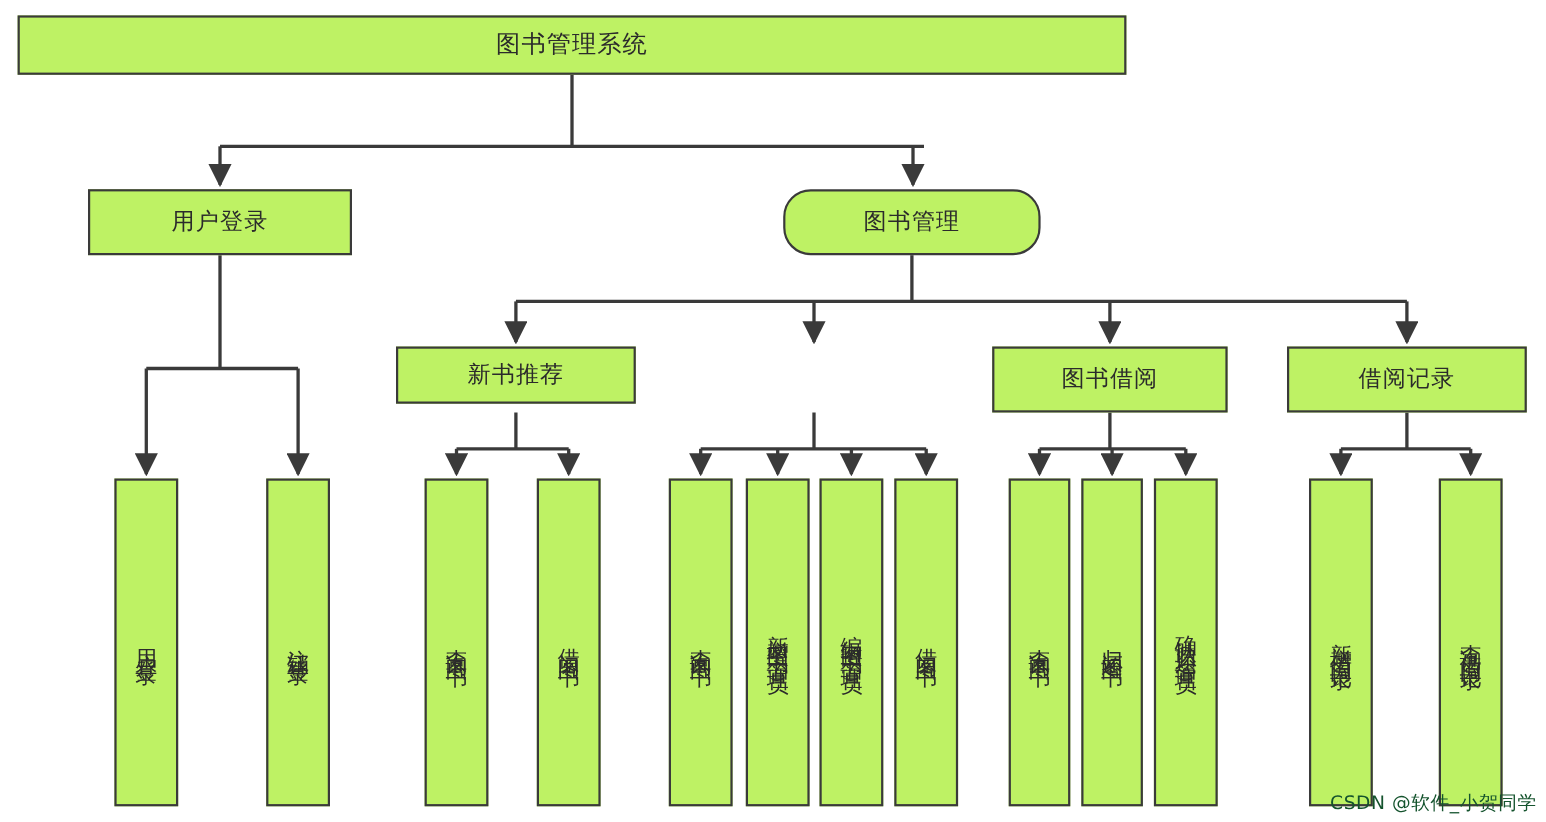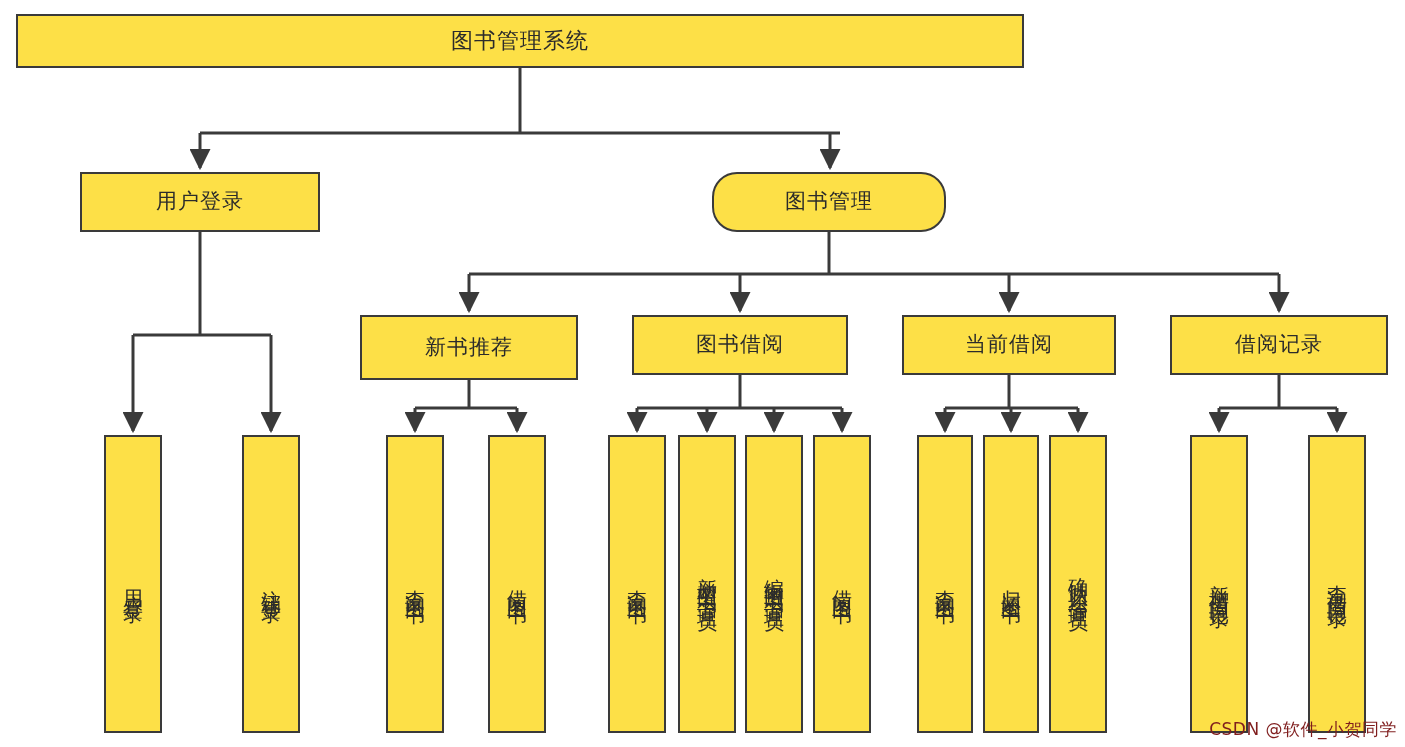--- a/index.html
+++ b/index.html
@@ -24,21 +24,21 @@
     position: absolute;
     left: 0;
     top: 0;
     width: 1405px;
     height: 747px;
     pointer-events: none;
   }
   .node {
     position: absolute;
     box-sizing: border-box;
-    background: #fde047;
+    background: #bef264;
     border: 2px solid #3a3a3a;
     display: flex;
     align-items: center;
     justify-content: center;
     color: #2b2b2b;
   }
   .node.horiz {
     font-size: 21px;
     letter-spacing: 1px;
     line-height: 1.1;
@@ -59,21 +59,21 @@
   .node.vert .vlabel {
     writing-mode: vertical-rl;
     text-orientation: upright;
     white-space: nowrap;
   }
   .watermark {
     position: absolute;
     right: 8px;
     bottom: 6px;
     font-size: 17px;
-    color: #7f1d1d;
+    color: #14532d;
     letter-spacing: 0.5px;
     user-select: none;
     white-space: nowrap;
     text-align: right;
   }
 </style>
 </head>
 <body>
 
 <div id="canvas">
@@ -132,28 +132,25 @@
     <span>图书管理系统</span>
   </div>
 
   <div class="node horiz" style="left:80px; top:172px; width:240px; height:60px;">
     <span>用户登录</span>
   </div>
   <div class="node horiz" style="left:712px; top:172px; width:234px; height:60px;border-radius:25px;">
     <span>图书管理</span>
   </div>
 
-  <div class="node horiz" style="left:360px; top:315px; width:218px; height:65px;">
+  <div class="node horiz" style="left:360px; top:315px; width:218px; height:52px;">
     <span>新书推荐</span>
   </div>
-  <div class="node horiz" style="left:632px; top:315px; width:216px; height:60px;">
+  <div class="node horiz" style="left:902px; top:315px; width:214px; height:60px;">
     <span>图书借阅</span>
-  </div>
-  <div class="node horiz" style="left:902px; top:315px; width:214px; height:60px;">
-    <span>当前借阅</span>
   </div>
   <div class="node horiz" style="left:1170px; top:315px; width:218px; height:60px;align-items:center;">
     <span>借阅记录</span>
   </div>
 
   <div class="node vert" style="left:104px; top:435px; width:58px; height:298px;">
     <span class="vlabel">用户登录</span>
   </div>
   <div class="node vert" style="left:242px; top:435px; width:58px; height:298px;">
     <span class="vlabel">注销登录</span>

